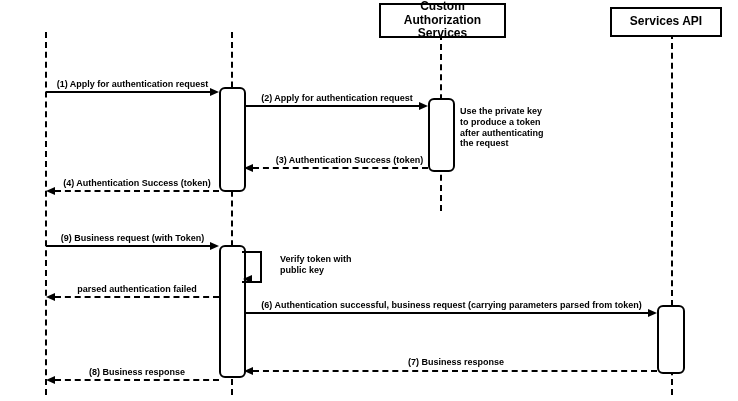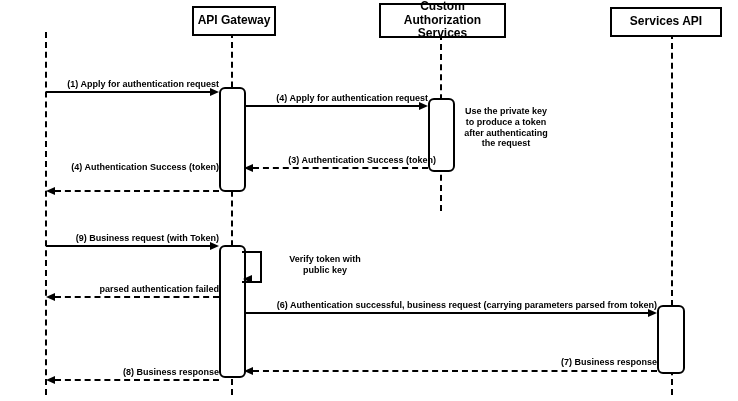--- a/index.html
+++ b/index.html
@@ -13,24 +13,24 @@
   .actor{
     position:absolute;background:#ffffff;border:2px solid #000;z-index:3;
     display:flex;align-items:center;justify-content:center;
     font-weight:bold;font-size:12px;text-align:center;line-height:1.15;
   }
   .actor span{white-space:pre-line;}
   .activation{
     position:absolute;background:#ffffff;border:2px solid #000;border-radius:6px;z-index:2;
   }
   .label{
-    position:absolute;font-size:9px;font-weight:bold;text-align:right;
+    position:absolute;font-size:9px;font-weight:bold;text-align:center;
     white-space:nowrap;z-index:4;line-height:1.2;
   }
-  .label.wrap{white-space:normal;text-align:center;}
+  .label.wrap{white-space:normal;text-align:left;}
   .line{position:absolute;height:0;z-index:3;}
   .line.solid{border-top:2px solid #000;}
   .line.dashed{border-top:2px dashed #000;}
   .head{position:absolute;width:0;height:0;z-index:4;
     border-top:4px solid transparent;border-bottom:4px solid transparent;}
   .head.right{border-left:9px solid #000;}
   .head.left{border-right:9px solid #000;}
   .selfloop{
     position:absolute;z-index:3;background:transparent;
     border-top:2px solid #000;border-right:2px solid #000;border-bottom:2px solid #000;
@@ -39,56 +39,53 @@
 </head>
 <body>
 
 <div class="canvas">
 
   <div class="lifeline" style="left:45px;top:32px;height:363px"></div>
   <div class="lifeline" style="left:231px;top:32px;height:363px"></div>
   <div class="lifeline" style="left:440px;top:34px;height:177px"></div>
   <div class="lifeline" style="left:671px;top:33px;height:362px"></div>
 
-  <div class="actor" style="left:192px;top:6px;width:80px;height:26px">
-    <span>API Gateway</span>
-  </div>
   <div class="actor" style="left:379px;top:3px;width:123px;height:31px">
     <span>Custom Authorization
 Services</span>
   </div>
   <div class="actor" style="left:610px;top:7px;width:108px;height:26px">
     <span>Services API</span>
   </div>
 
   <div class="activation" style="left:219px;top:87px;width:23px;height:101px"></div>
   <div class="activation" style="left:428px;top:98px;width:23px;height:70px"></div>
   <div class="activation" style="left:219px;top:245px;width:23px;height:129px"></div>
   <div class="activation" style="left:657px;top:305px;width:24px;height:65px"></div>
 
   <div>
     <div class="label" style="left:46px;top:79px;width:173px">(1) Apply for authentication request</div>
     <div class="line solid" style="left:46px;top:91px;width:166px"></div>
     <div class="head right" style="left:210px;top:88px"></div>
   </div>
 
   <div>
-    <div class="label" style="left:246px;top:93px;width:182px">(4) Apply for authentication request</div>
+    <div class="label" style="left:246px;top:93px;width:182px">(2) Apply for authentication request</div>
     <div class="line solid" style="left:244px;top:105px;width:176px"></div>
     <div class="head right" style="left:419px;top:102px"></div>
   </div>
 
   <div>
     <div class="label" style="left:263px;top:155px;width:173px">(3) Authentication Success (token)</div>
     <div class="line dashed" style="left:253px;top:167px;width:175px"></div>
     <div class="head left" style="left:244px;top:164px"></div>
   </div>
 
   <div>
-    <div class="label" style="left:55px;top:162px;width:164px">(4) Authentication Success (token)</div>
+    <div class="label" style="left:55px;top:178px;width:164px">(4) Authentication Success (token)</div>
     <div class="line dashed" style="left:55px;top:190px;width:164px"></div>
     <div class="head left" style="left:46px;top:187px"></div>
   </div>
 
   <div>
     <div class="label" style="left:46px;top:233px;width:173px">(9) Business request (with Token)</div>
     <div class="line solid" style="left:46px;top:245px;width:166px"></div>
     <div class="head right" style="left:210px;top:242px"></div>
   </div>
 

